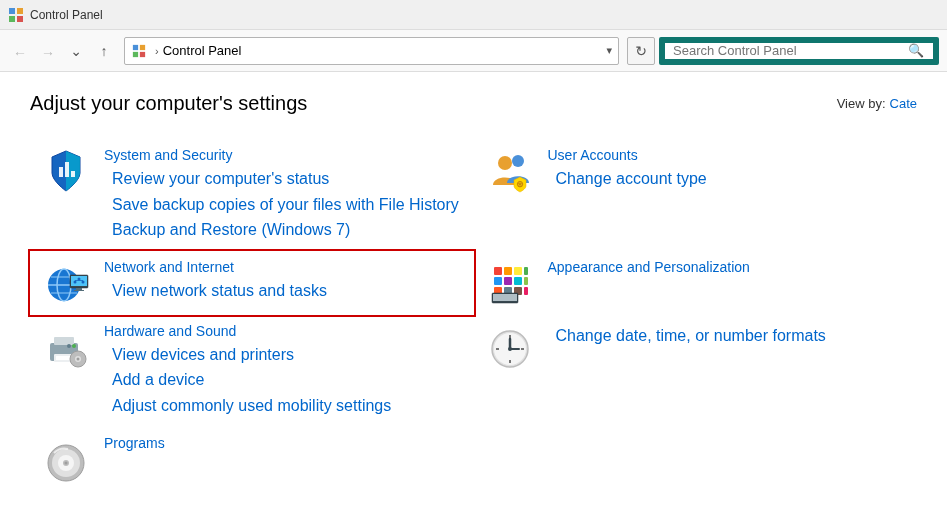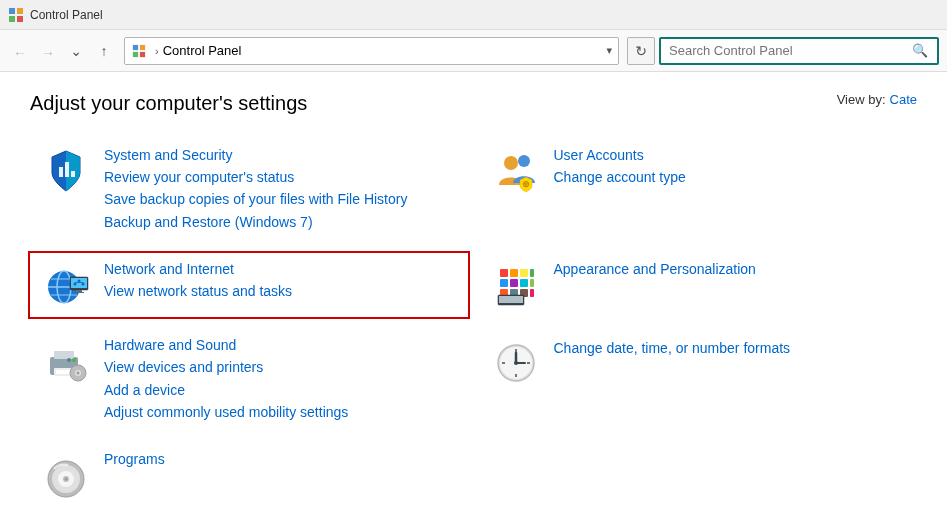--- a/index.html
+++ b/index.html
@@ -100,21 +100,21 @@
       display: flex;
       align-items: center;
       justify-content: center;
       border-radius: 2px;
       color: #555;
       font-size: 14px;
     }
     .search-bar {
       width: 280px;
       height: 28px;
-      border: 2px solid #0f766e;
+      border: 6px solid #0f766e;
       border-radius: 2px;
       padding: 0 8px;
       font-size: 13px;
       color: #999;
       background: #fff;
       display: flex;
       align-items: center;
     }
     .search-input {
       flex: 1;
@@ -133,21 +133,21 @@
     .main-content {
       background: #fff;
       padding: 20px 30px;
       height: calc(524px - 30px - 42px);
       overflow-y: auto;
     }
 
     .page-header {
       display: flex;
       justify-content: space-between;
-      align-items: flex-start;
+      align-items: center;
       margin-bottom: 24px;
     }
     .page-title {
       font-size: 20px;
       font-weight: 300;
       color: #000;
     }
     .view-by {
       display: flex;
       align-items: center;
@@ -155,21 +155,21 @@
       font-size: 13px;
       color: #555;
     }
     .view-by-label { color: #333; }
     .view-by-value { color: #0066cc; cursor: pointer; }
 
     
     .categories {
       display: grid;
       grid-template-columns: 1fr 1fr;
-      gap: 12px;
+      gap: 0;
     }
     .category-item {
       display: flex;
       align-items: flex-start;
       padding: 8px 12px;
       gap: 14px;
     }
     .category-item.highlighted {
       border: 2px solid #cc0000;
       background: #fff;
@@ -187,25 +187,26 @@
     .cat-content {
       flex: 1;
     }
     .cat-title {
       font-size: 14px;
       color: #0066cc;
       cursor: pointer;
       margin-bottom: 3px;
     }
     .cat-link {
-      font-size: 14px;
+      font-size: 16px;
       color: #0066cc;
       cursor: pointer;
       display: block;
       line-height: 1.6;
+      margin-left: 8px;
     }
 
     
     svg { display: block; }
   </style>
 </head>
 <body>
 
 <div class="title-bar">
   <div class="title-bar-icon">

